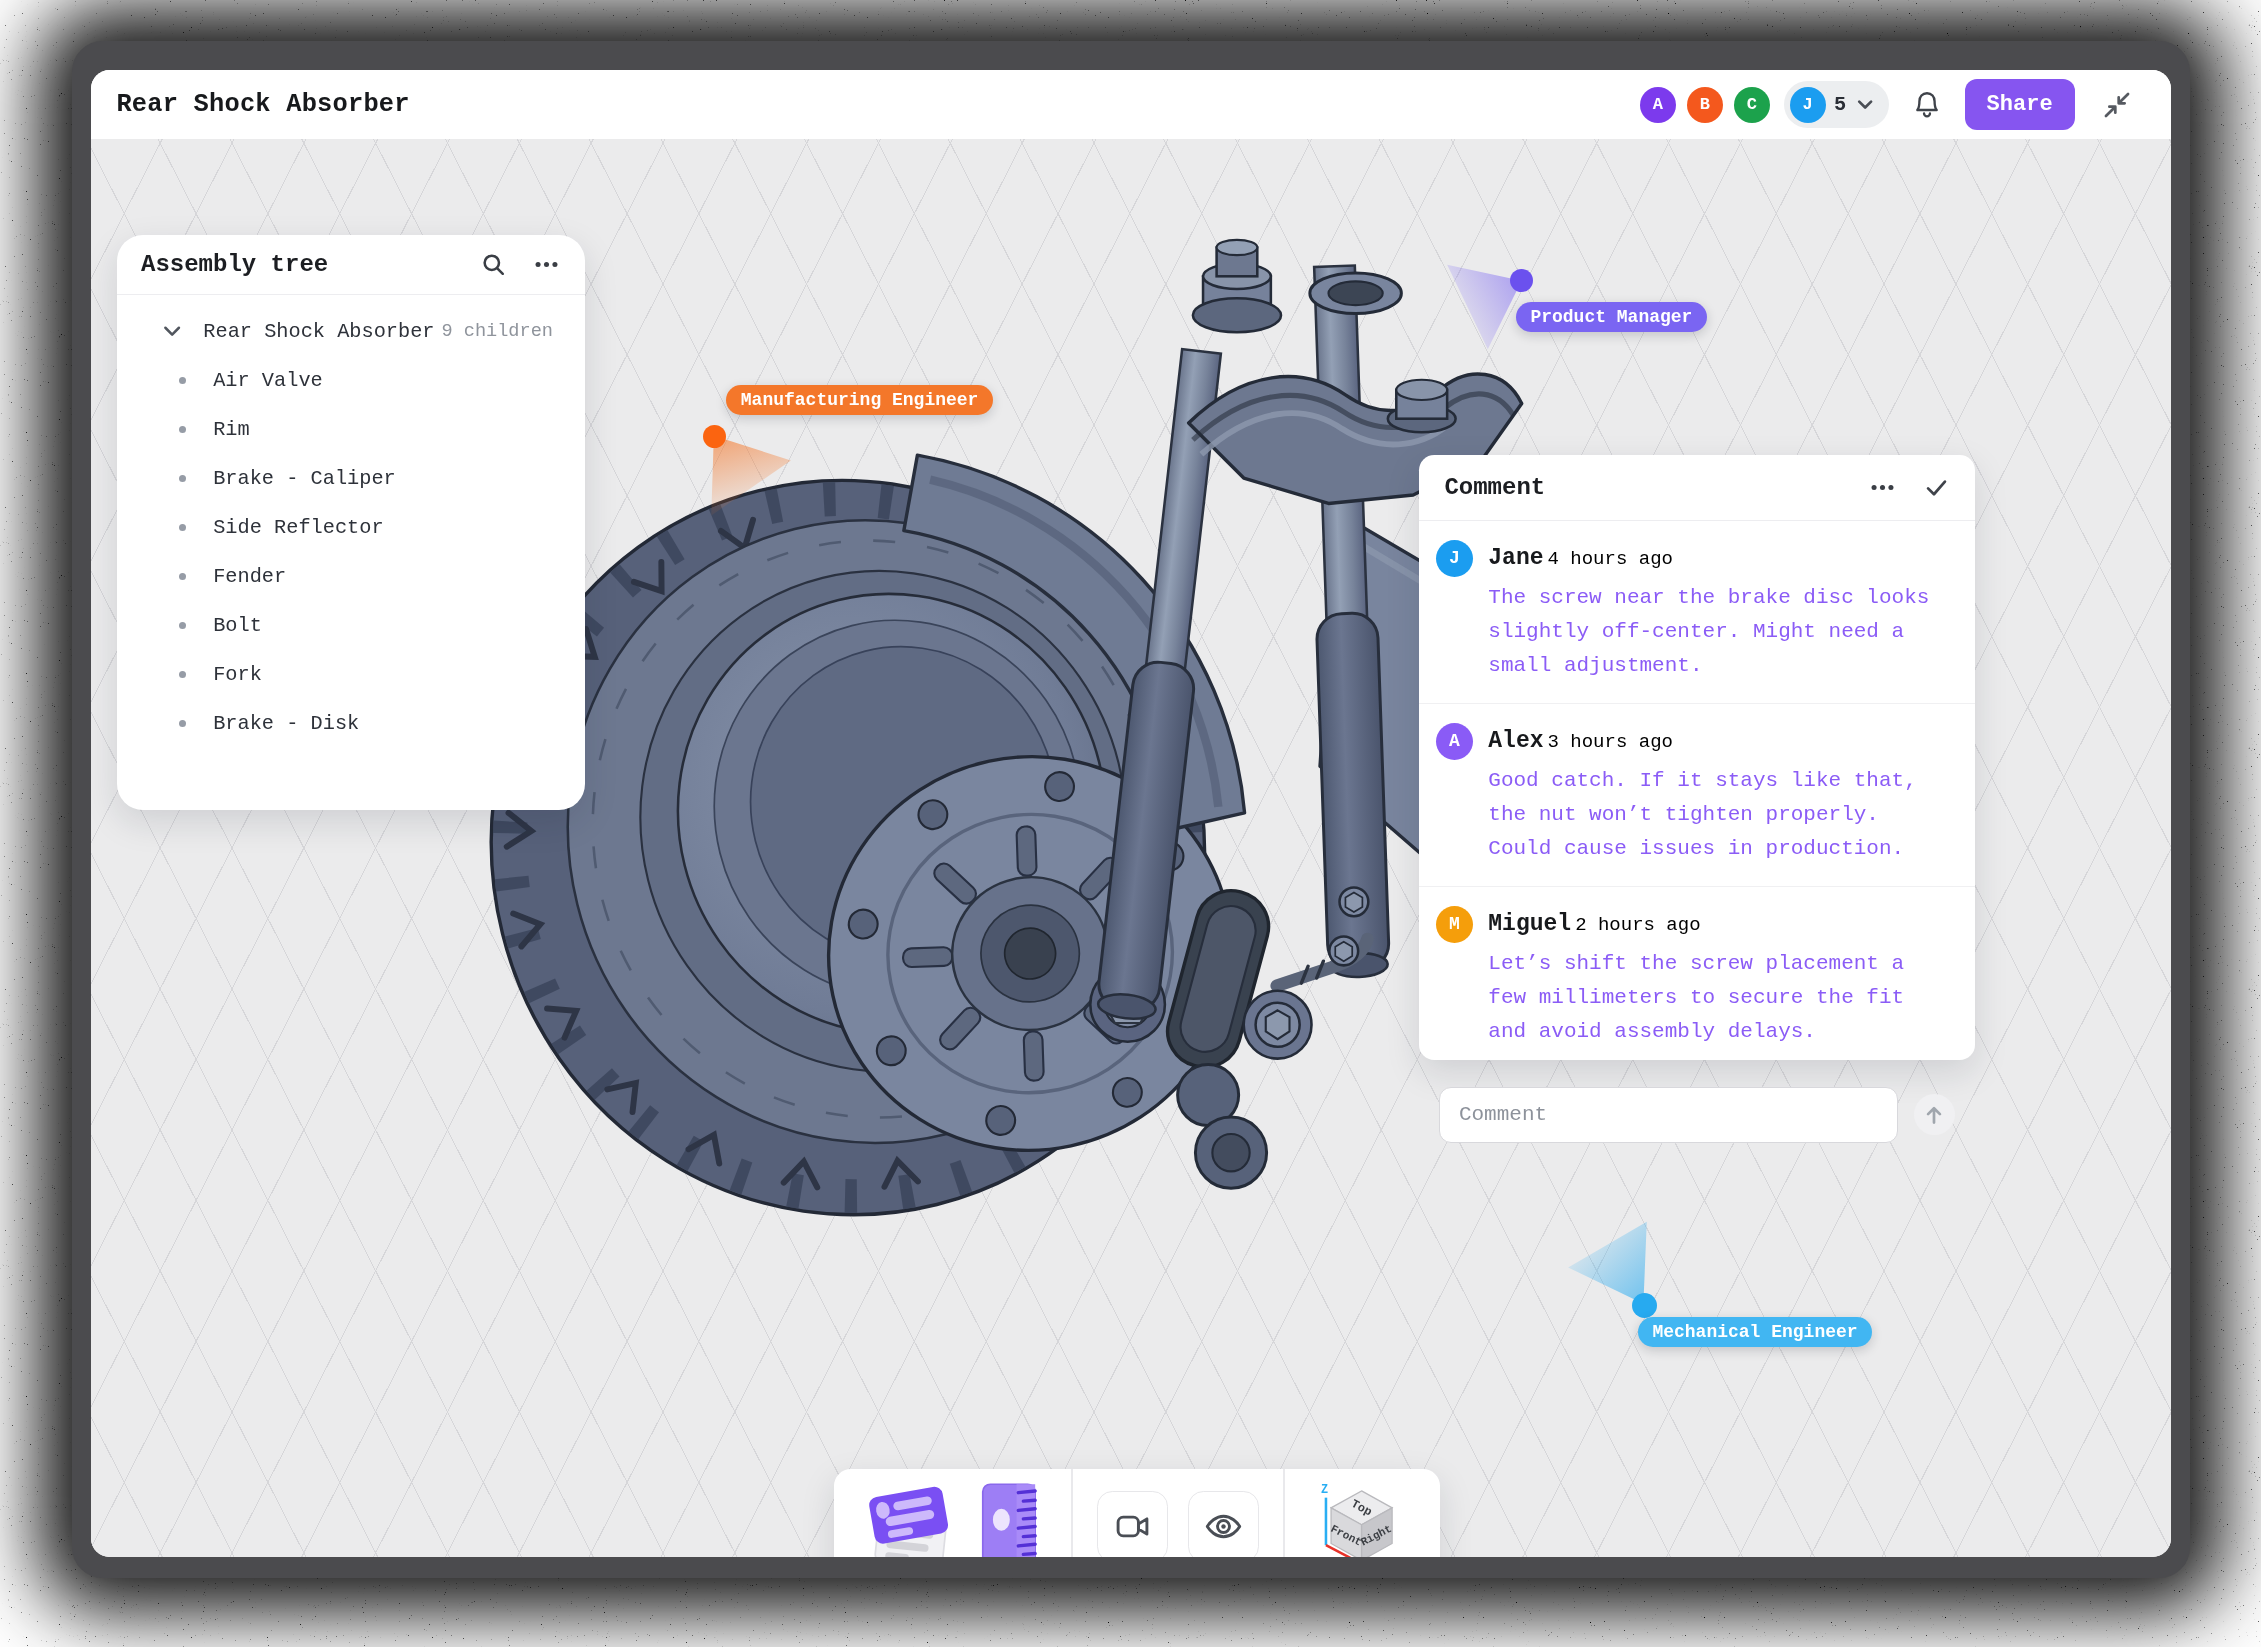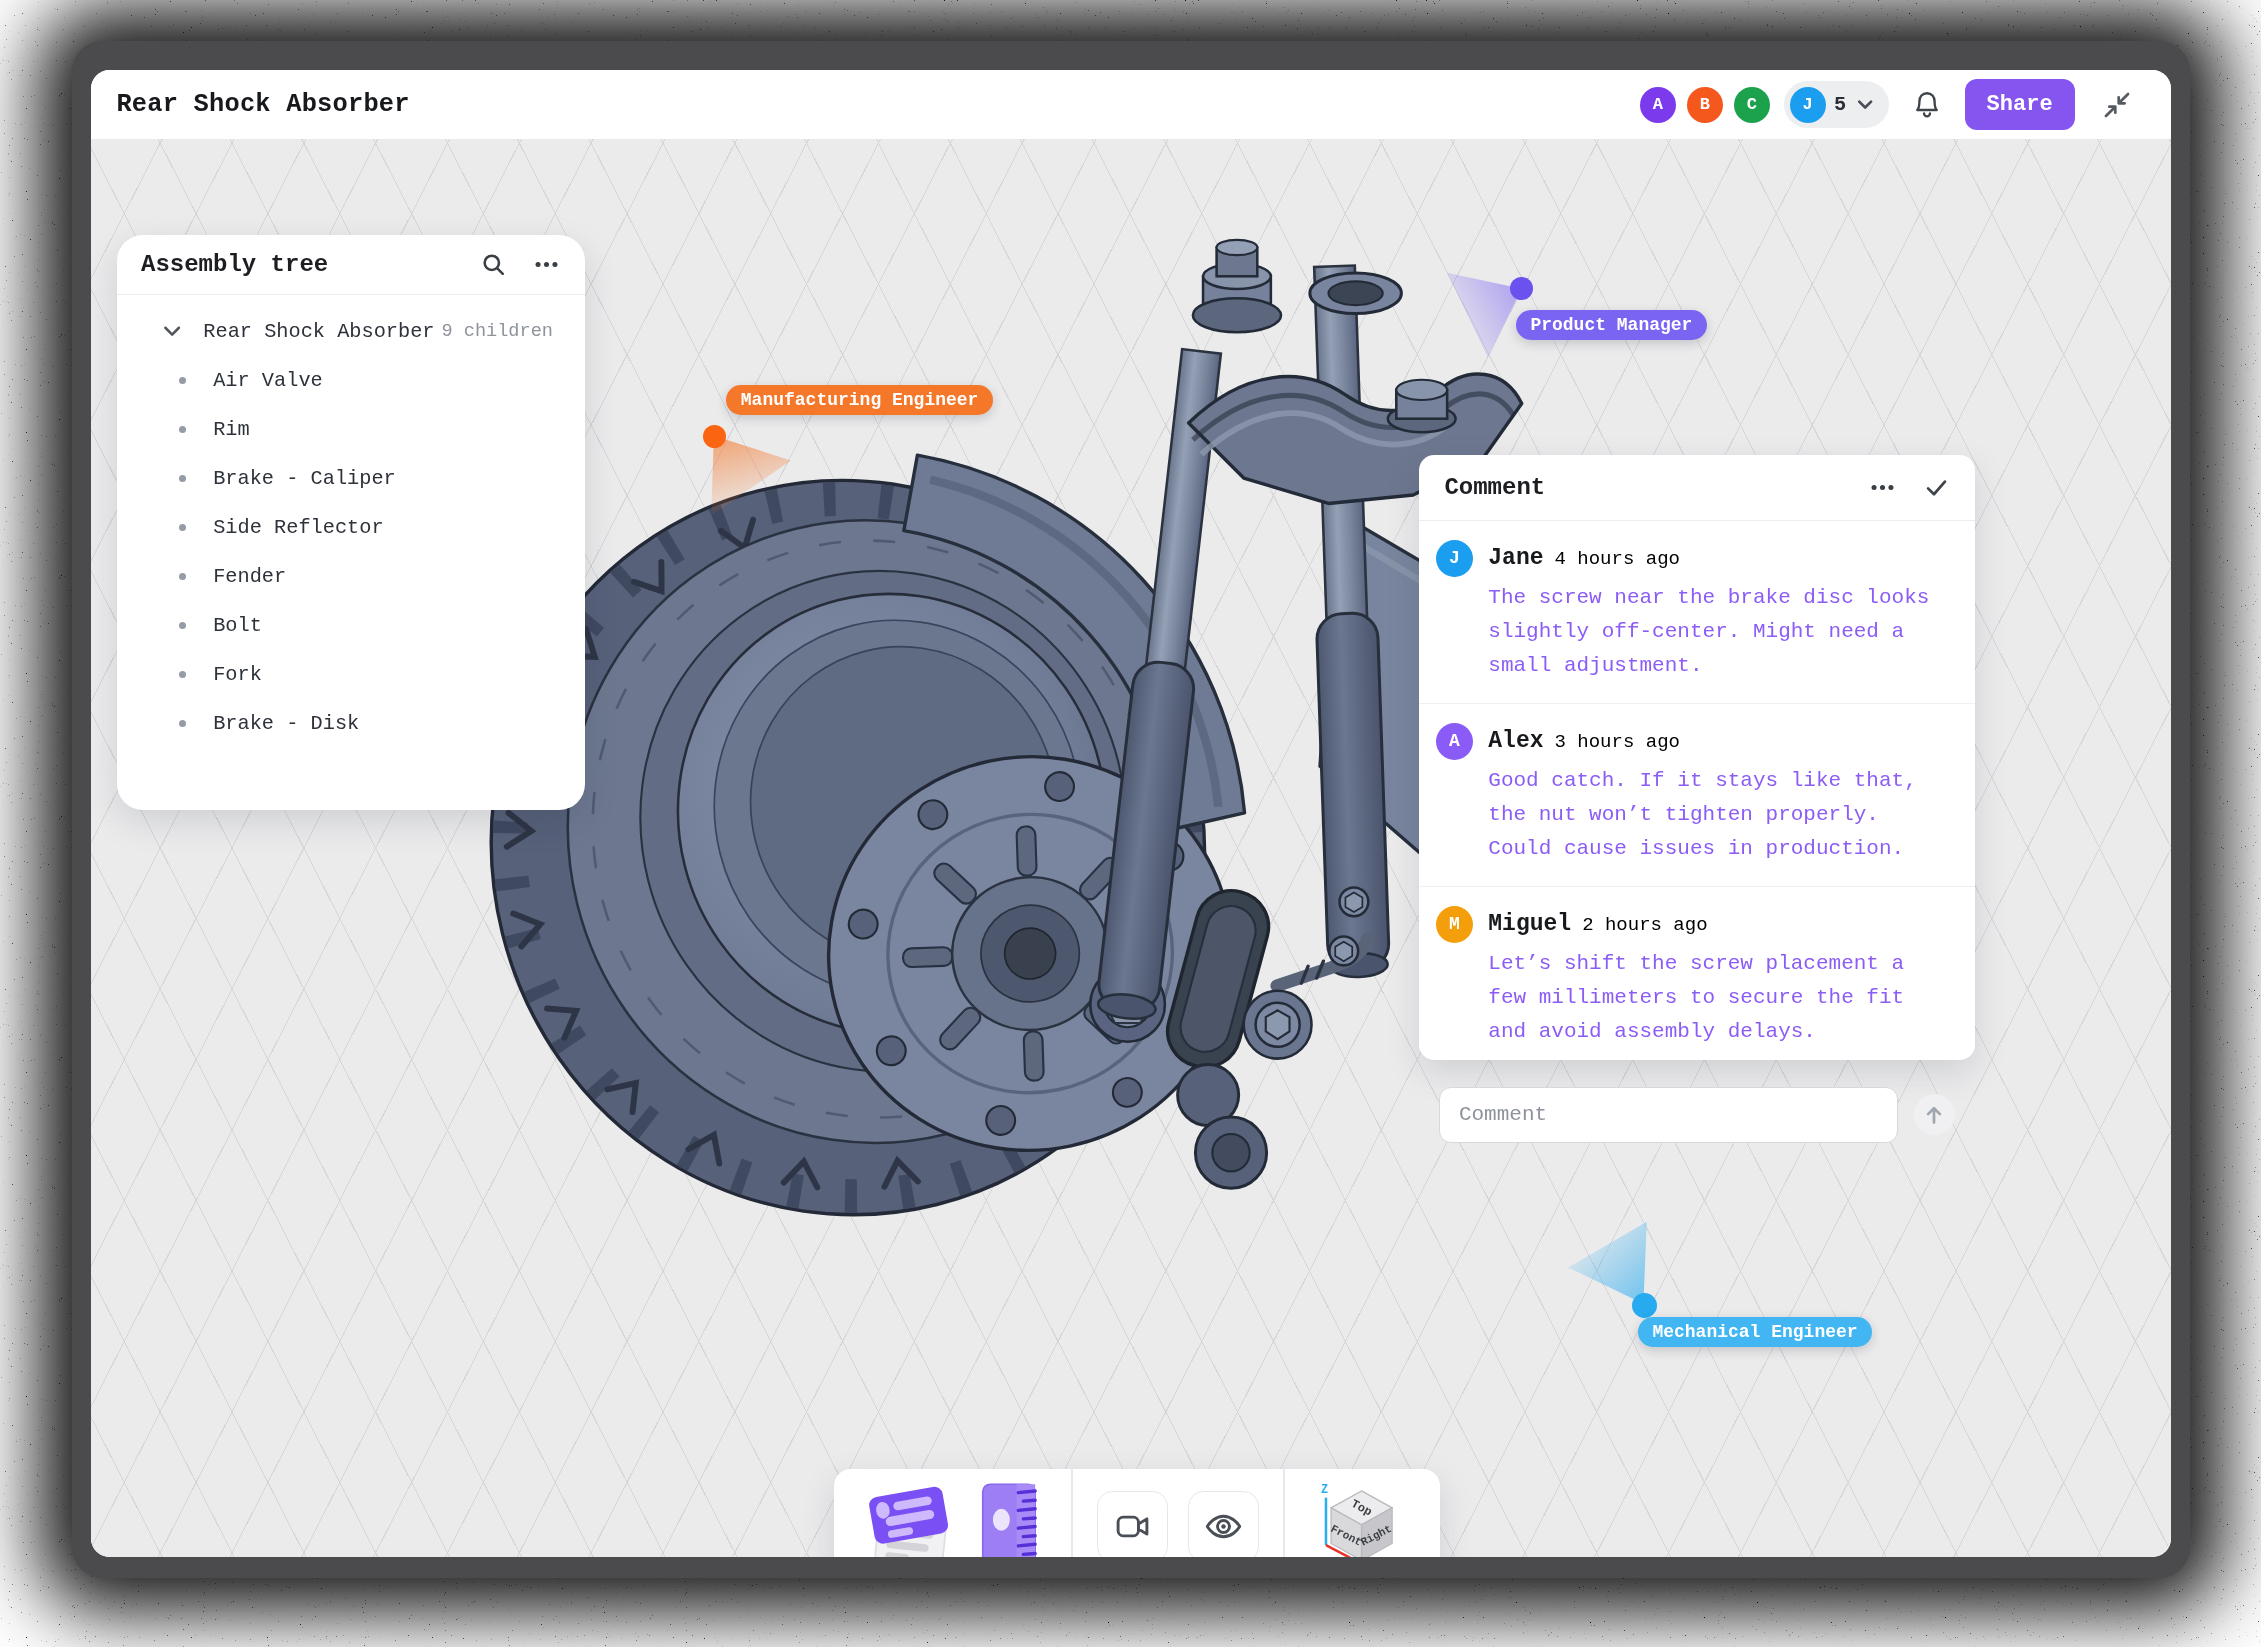--- a/index.html
+++ b/index.html
@@ -40,21 +40,21 @@
   .tm{font-size:18.6px;color:#8f949c;}
   
   .comment-panel{left:1328px;top:316px;width:556px;height:605px;display:flex;flex-direction:column;}
   .cp-header{height:66px;flex:0 0 auto;display:flex;align-items:center;padding:0 25.4px;border-bottom:1.7px solid #ededf0;box-sizing:border-box;}
   .comment-item{padding:18.6px 25.4px 20.3px 17px;border-bottom:1.7px solid #f0f0f2;display:flex;}
   .c-avatar{width:37px;height:37px;border-radius:50%;color:#fff;font-size:18px;font-weight:700;display:flex;align-items:center;justify-content:center;flex:0 0 auto;margin-right:15.3px;}
   .c-av-jane{background:#1b9df0;}
   .c-av-alex{background:#8a5bf6;}
   .c-av-miguel{background:#f59e0b;}
   .c-main{flex:1;}
-  .c-head{display:flex;align-items:baseline;gap:11px;margin-top:5.1px;}
+  .c-head{display:flex;align-items:baseline;gap:4px;margin-top:5.1px;}
   .c-name{font-size:23px;font-weight:700;color:#17191c;}
   .c-time{font-size:19px;color:#000000;}
   .c-text{font-size:21px;line-height:34px;color:#8b5cf6;margin-top:10.2px;}
   .composer{margin-top:auto;display:flex;align-items:center;gap:15.3px;padding:17px 20.3px 22px 20.3px;}
   .comment-input{flex:1;height:56px;border:1.7px solid #d8d8dc;border-radius:12px;font-size:21px;font-family:inherit;color:#2a2e36;padding:0 18.6px;outline:none;box-sizing:border-box;}
   .comment-input::placeholder{color:#8d929b;}
   .send-btn{width:41px;height:41px;border-radius:50%;background:#f0f0f2;border:none;display:flex;align-items:center;justify-content:center;cursor:pointer;flex:0 0 auto;}
   
   .cursor{position:absolute;z-index:5;}
   .cursor svg{position:absolute;left:0;top:0;overflow:visible;}
@@ -389,21 +389,21 @@
                 <stop offset="0" stop-color="#f4772a" stop-opacity=".55"></stop>
                 <stop offset="1" stop-color="#f4772a" stop-opacity="0"></stop>
               </linearGradient>
             </defs>
           <polygon points="15,60 106,89 12,154" fill="url(#coneO)"></polygon>
         </svg>
         <div class="cursor-dot" style="left:1.7px;top:40px;"></div>
         <div class="cursor-pill" style="left:25.4px;top:0px;">Manufacturing Engineer</div>
       </div>
 
-      <div class="cursor cur-purple" style="left:1322px;top:110px;width:356px;height:220px;">
+      <div class="cursor cur-purple" style="left:1322px;top:102px;width:356px;height:220px;">
         <svg width="356" height="220" viewBox="0 0 420 260">
           <defs>
               <linearGradient id="coneP" x1="1" y1="0.2" x2="0" y2="0.8">
                 <stop offset="0" stop-color="#7a65f2" stop-opacity=".55"></stop>
                 <stop offset="1" stop-color="#7a65f2" stop-opacity="0"></stop>
               </linearGradient>
             </defs>
           <polygon points="128,47 40,28 88,128" fill="url(#coneP)"></polygon>
         </svg>
         <div class="cursor-dot" style="left:97px;top:28px;"></div>

